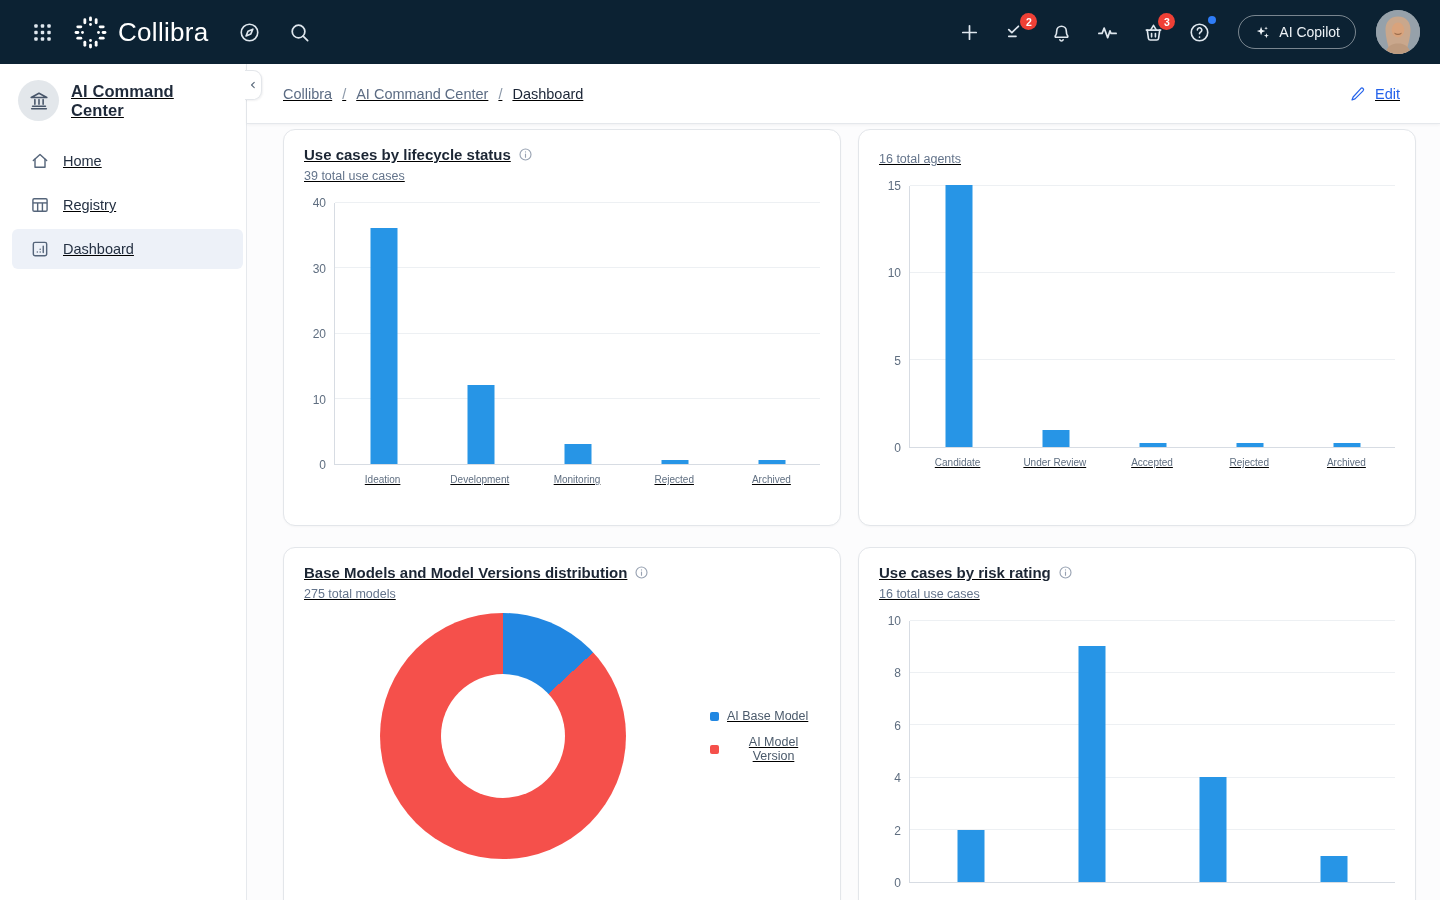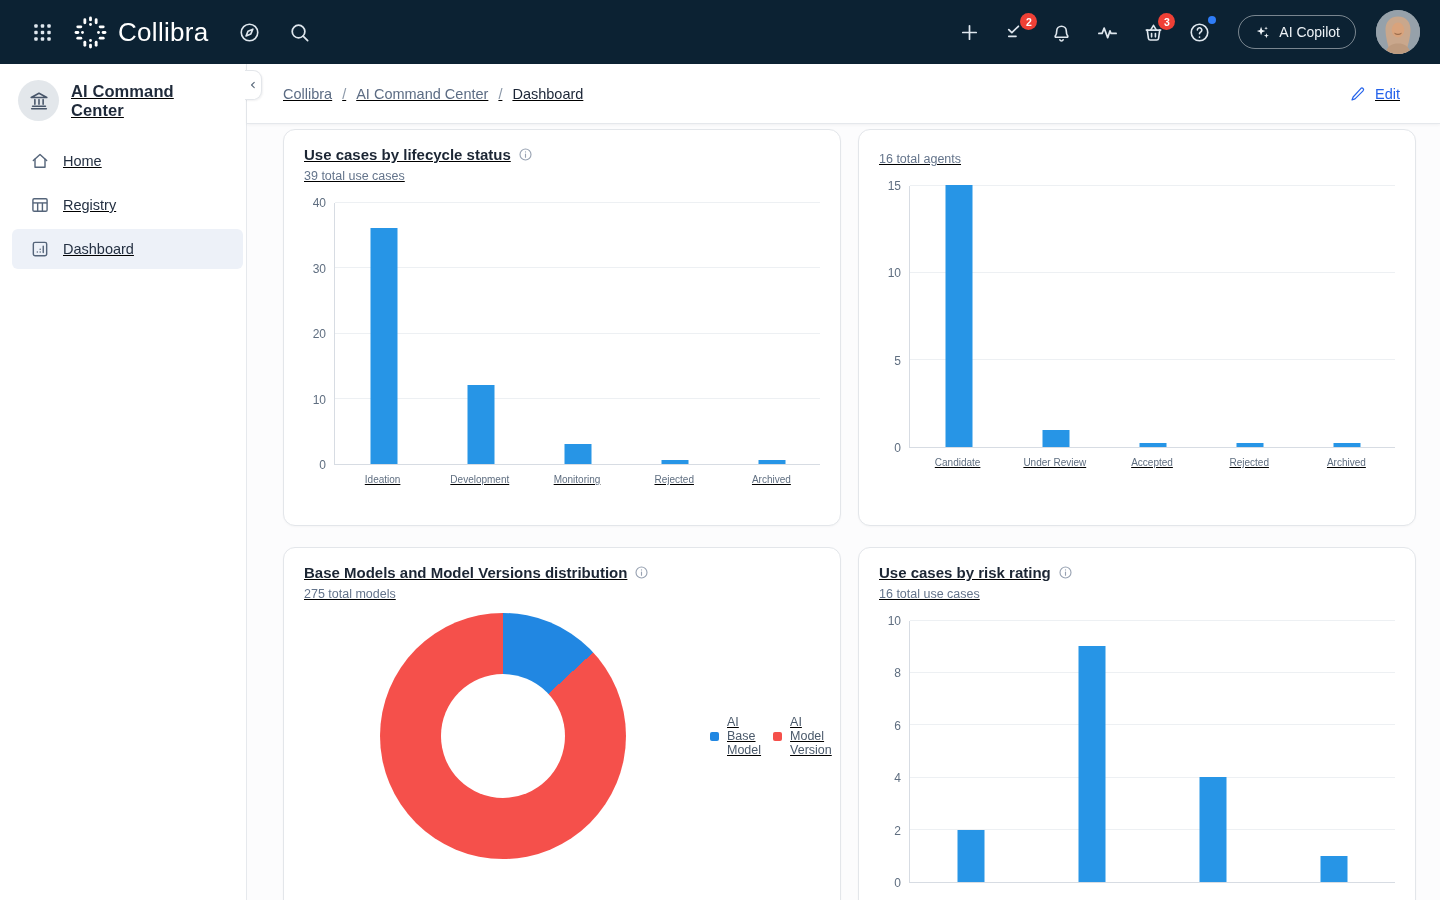--- a/index.html
+++ b/index.html
@@ -93,21 +93,21 @@
   .bar { position:absolute; bottom:0; width:27px; transform:translateX(-50%); }
   .xlabels { grid-row:2; grid-column:2; display:flex; align-items:flex-start;
              padding-top:9px; }
   .xlabels span { flex:1; text-align:center; font-size:10px; color:#5f6e80; }
 
   
   .donut-host { margin-top:12px; display:flex; align-items:center; }
   .donut { width:246px; height:246px; border-radius:50%; position:relative;
            margin-left:76px; flex:0 0 246px; }
   .hole { position:absolute; inset:61px; background:#fff; border-radius:50%; }
-  .legend { margin-left:84px; display:flex; gap:12px; }
+  .legend { margin-left:84px; display:flex; flex-direction:column; gap:12px;text-align:center; }
   .legend-item { display:flex; align-items:center; gap:8px; font-size:12.5px; color:#4b5a6b; }
   .swatch { width:9px; height:9px; border-radius:2px; flex:0 0 9px; }
 </style>
 </head>
 <body>
 
 <header class="topbar">
   <div class="tb-left">
     <button class="tb-icon-btn">
       <svg viewBox="0 0 24 24" fill="currentColor">

